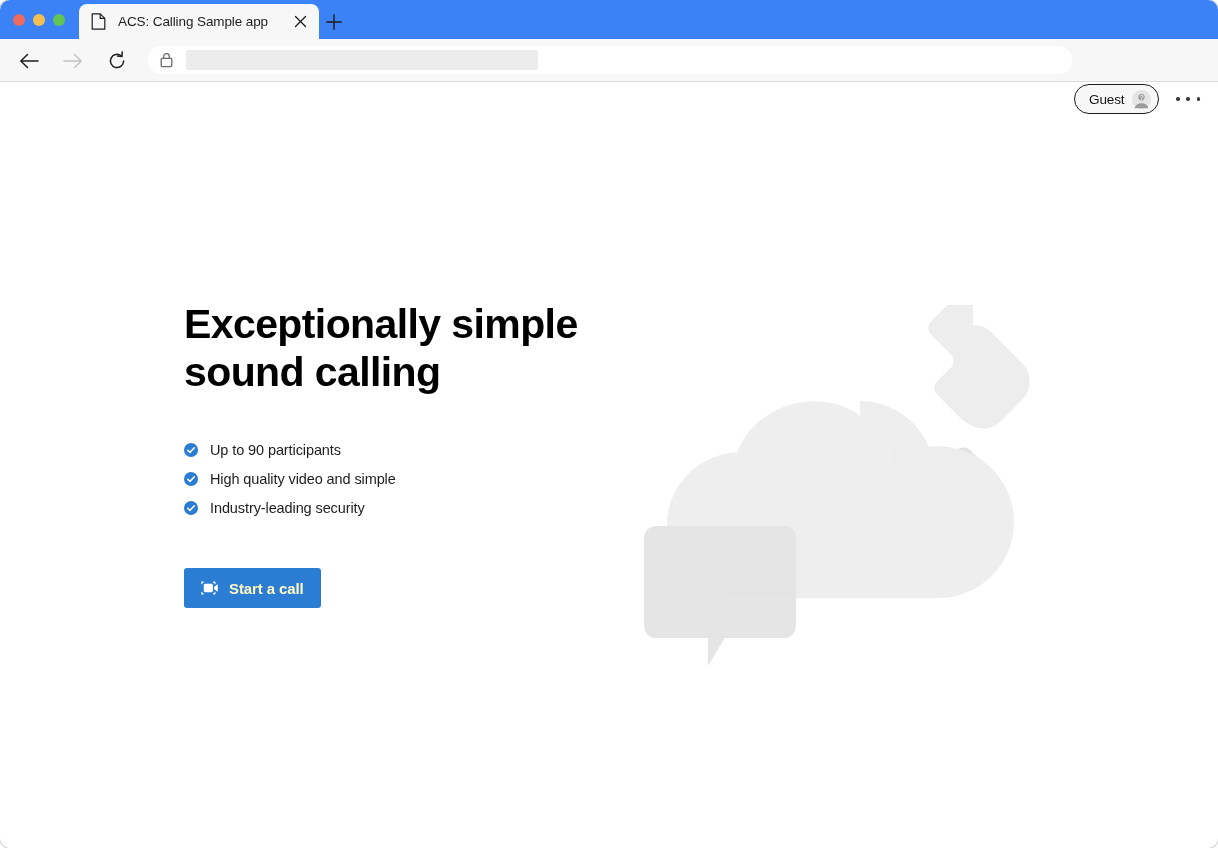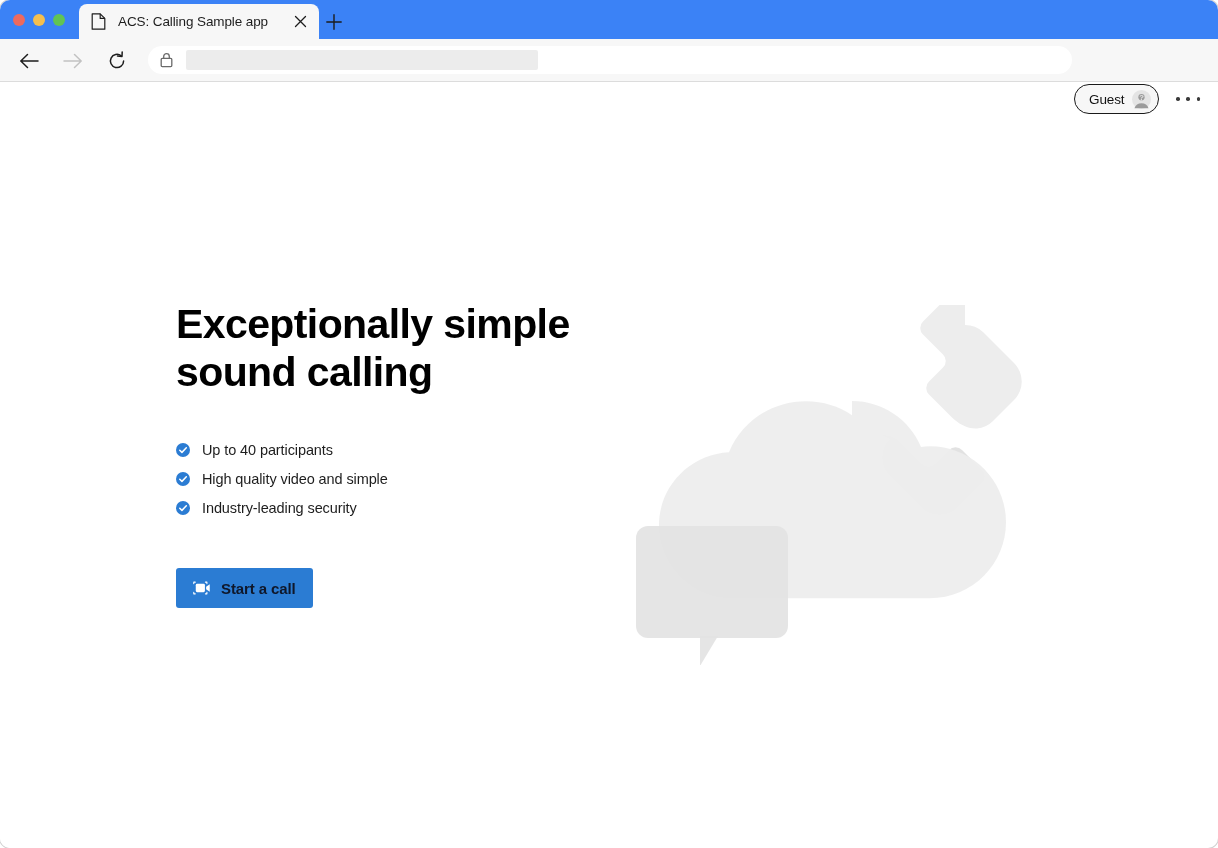--- a/index.html
+++ b/index.html
@@ -159,21 +159,21 @@
   .menu-dots i {
     width: 3.5px; height: 3.5px;
     border-radius: 50%;
     background: #3a3a3a;
     display: block;
   }
 
   
   .page {
     position: absolute;
-    left: 0; top: 83px;
+    left: 8px; top: 83px;
     width: 1026px;
     height: 765px;
     background: #ffffff;
   }
 
   .hero-left {
     position: absolute;
     left: 176px;
     top: 217px;
     width: 420px;
@@ -213,21 +213,21 @@
     padding: 0 17px;
     background: #2b7cd3;
     border: none;
     border-radius: 3px;
     cursor: pointer;
   }
   .video-icon { width: 19px; height: 14px; flex: 0 0 auto; display: block; }
   .start-call-label {
     font-size: 15px;
     font-weight: 600;
-    color: #0f172a;
+    color: #fef9c3;
     letter-spacing: -0.1px;
   }
 
   .hero-art {
     position: absolute;
     left: 620px;
     top: 222px;
     width: 440px;
     height: 360px;
   }
@@ -320,21 +320,21 @@
           <span>Exceptionally simple</span><br>
           <span>sound calling</span>
         </h1>
 
         <ul class="feature-list">
           <li class="feature-item">
             <svg class="check-icon" viewBox="0 0 16 16">
               <circle cx="8" cy="8" r="8" fill="#2b7cd3"></circle>
               <path d="M4.3 8.2 L6.8 10.7 L11.8 5.5" stroke="#ffffff" stroke-width="1.7" fill="none" stroke-linecap="round" stroke-linejoin="round"></path>
             </svg>
-            <span class="feature-text">Up to 40 participants</span>
+            <span class="feature-text">Up to 90 participants</span>
           </li>
           <li class="feature-item">
             <svg class="check-icon" viewBox="0 0 16 16">
               <circle cx="8" cy="8" r="8" fill="#2b7cd3"></circle>
               <path d="M4.3 8.2 L6.8 10.7 L11.8 5.5" stroke="#ffffff" stroke-width="1.7" fill="none" stroke-linecap="round" stroke-linejoin="round"></path>
             </svg>
             <span class="feature-text">High quality video and simple</span>
           </li>
           <li class="feature-item">
             <svg class="check-icon" viewBox="0 0 16 16">

